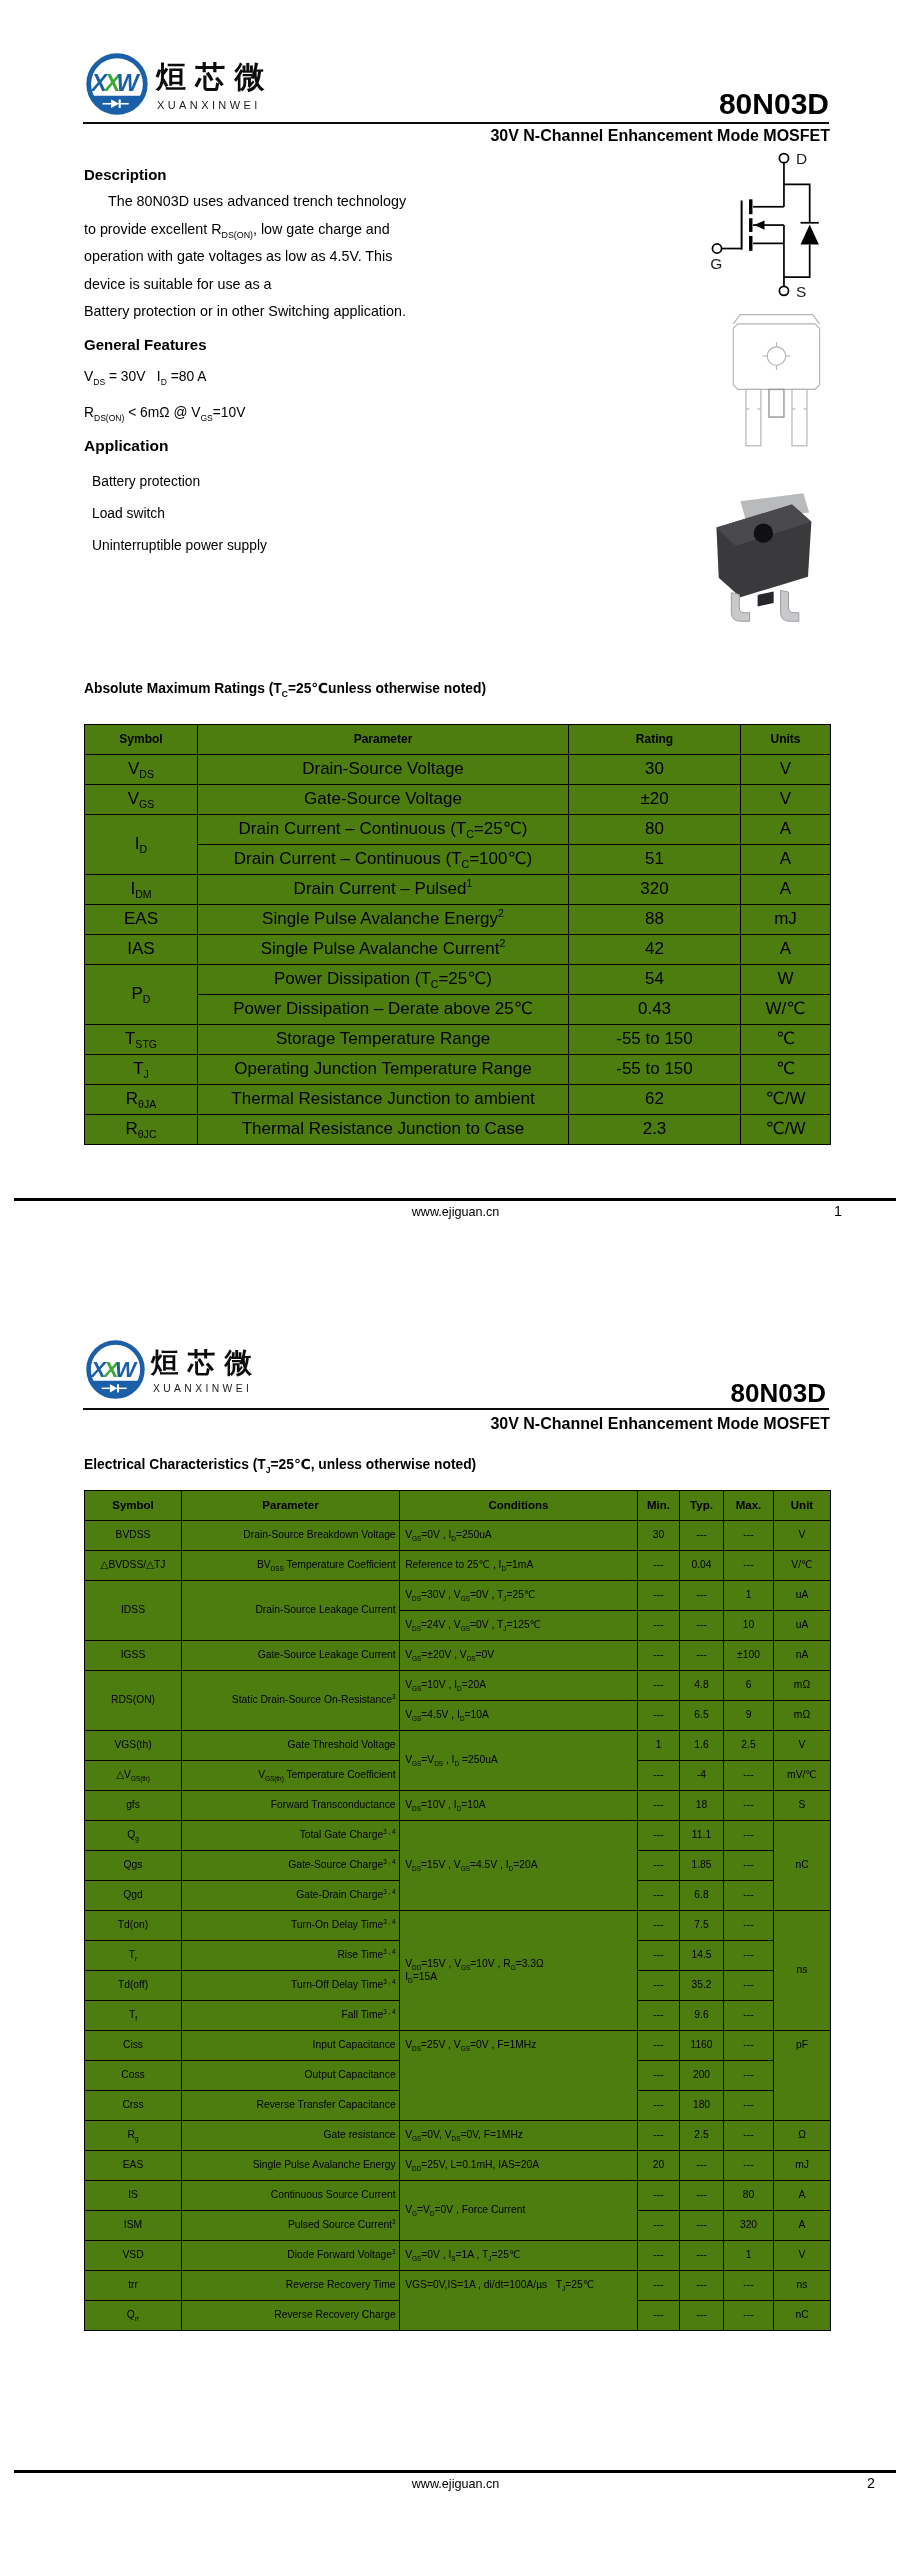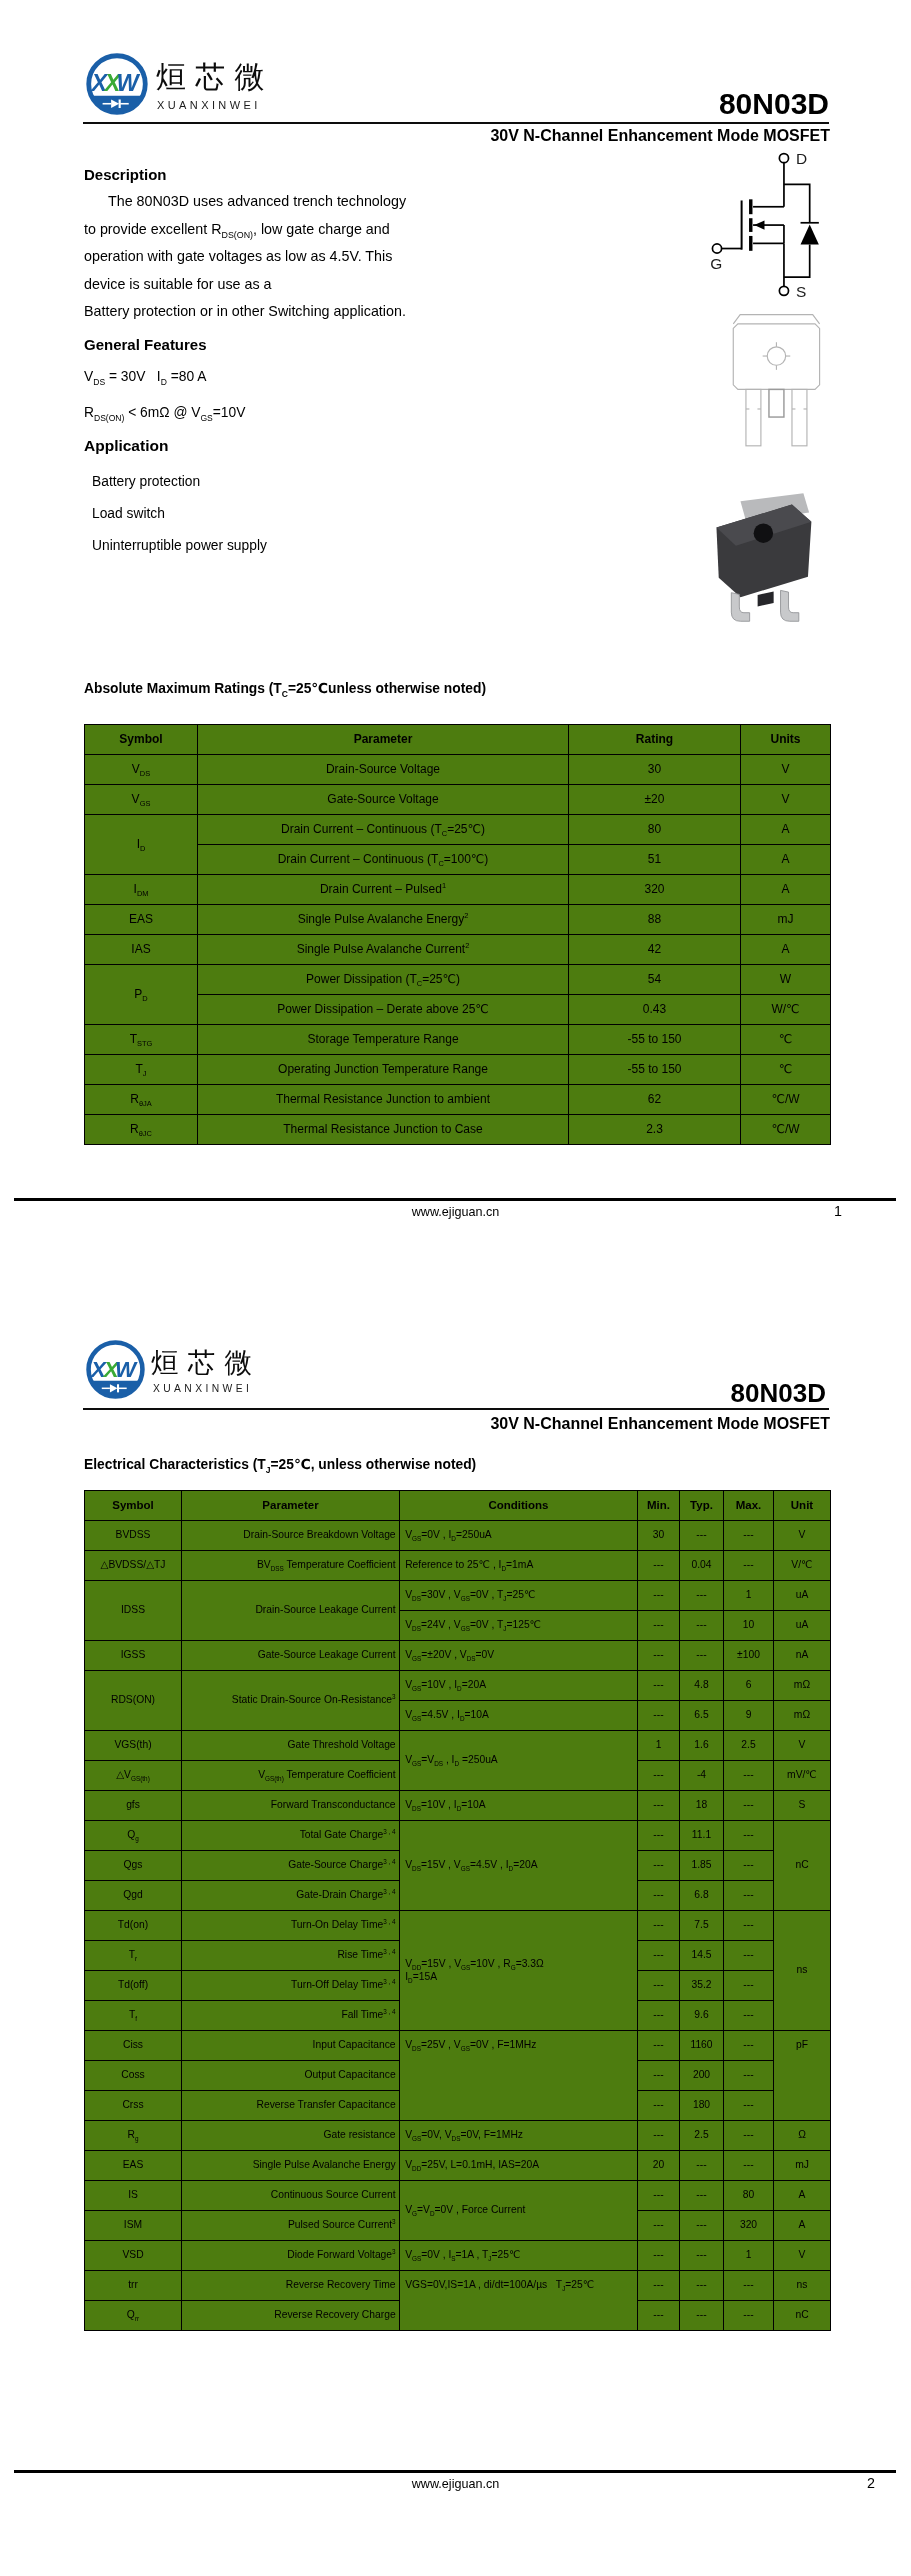--- a/index.html
+++ b/index.html
@@ -5,21 +5,21 @@
   * { box-sizing: border-box; }
   html,body { margin:0; padding:0; background:#ffffff; }
   .sheet { position:relative; width:911px; height:2576px; background:#fff;
            font-family:"Liberation Sans","DejaVu Sans",sans-serif; color:#000; overflow:hidden; }
   .ab { position:absolute; }
   sub { font-size:62%; line-height:0; }
   sup { font-size:62%; line-height:0; vertical-align:super; }
 
   
   .logo-mark { display:block; }
-  .brand-cn { font-weight:normal; color:#0c0c0c; letter-spacing:9.2px; white-space:nowrap; }
+  .brand-cn { font-weight:bold; color:#0c0c0c; letter-spacing:9.2px; white-space:nowrap; }
   .brand-en { color:#1b1b1b; letter-spacing:3.4px; white-space:nowrap; }
   .part-no { font-weight:bold; white-space:nowrap;text-align:center; }
   .rule { background:#0d0d0d; height:2.3px; left:83px; width:746px; }
   .subtitle { font-weight:bold; white-space:nowrap; }
 
   
   .h-sec { font-weight:bold; font-size:15px; }
   .desc-line { font-size:14.3px; height:27.5px; line-height:27.5px; white-space:nowrap; }
   .desc-line.indent { padding-left:24px; }
   .feat-line { font-size:13.8px; height:36px; line-height:36px; white-space:nowrap; }
@@ -27,21 +27,21 @@
 
   
   table.dt { border-collapse:collapse; table-layout:fixed; position:absolute;
              border:1.7px solid #000; background:#4d7c0f; }
   .dt td { border:0.9px solid #000; text-align:center; vertical-align:middle;
            padding:1.1px 3.4px; line-height:1.22; overflow:hidden; }
   .dt tr.g > td { border-top:1.7px solid #000; }
   .dt tr.hdr > td { border-bottom:1.7px solid #000; font-weight:bold; }
   .abs { left:84px; top:724px; width:746px; }
   .abs tr { height:30px; }
-  .abs td { font-size:12px; }
+  .abs td { font-size:17px; }
   .abs tr.hdr td { font-size:12px; }
   .elec { left:84px; top:1490px; width:746px; }
   .elec tr { height:30px; }
   .elec td { font-size:10.3px; }
   .elec tr.hdr td { font-size:11.5px; }
   .elec td.p { text-align:right; padding-left:4.6px; }
   .elec td.c { text-align:left; padding-left:5.2px; }
   .elec td.vtop { vertical-align:top; padding-top:7.5px; }
 
   

